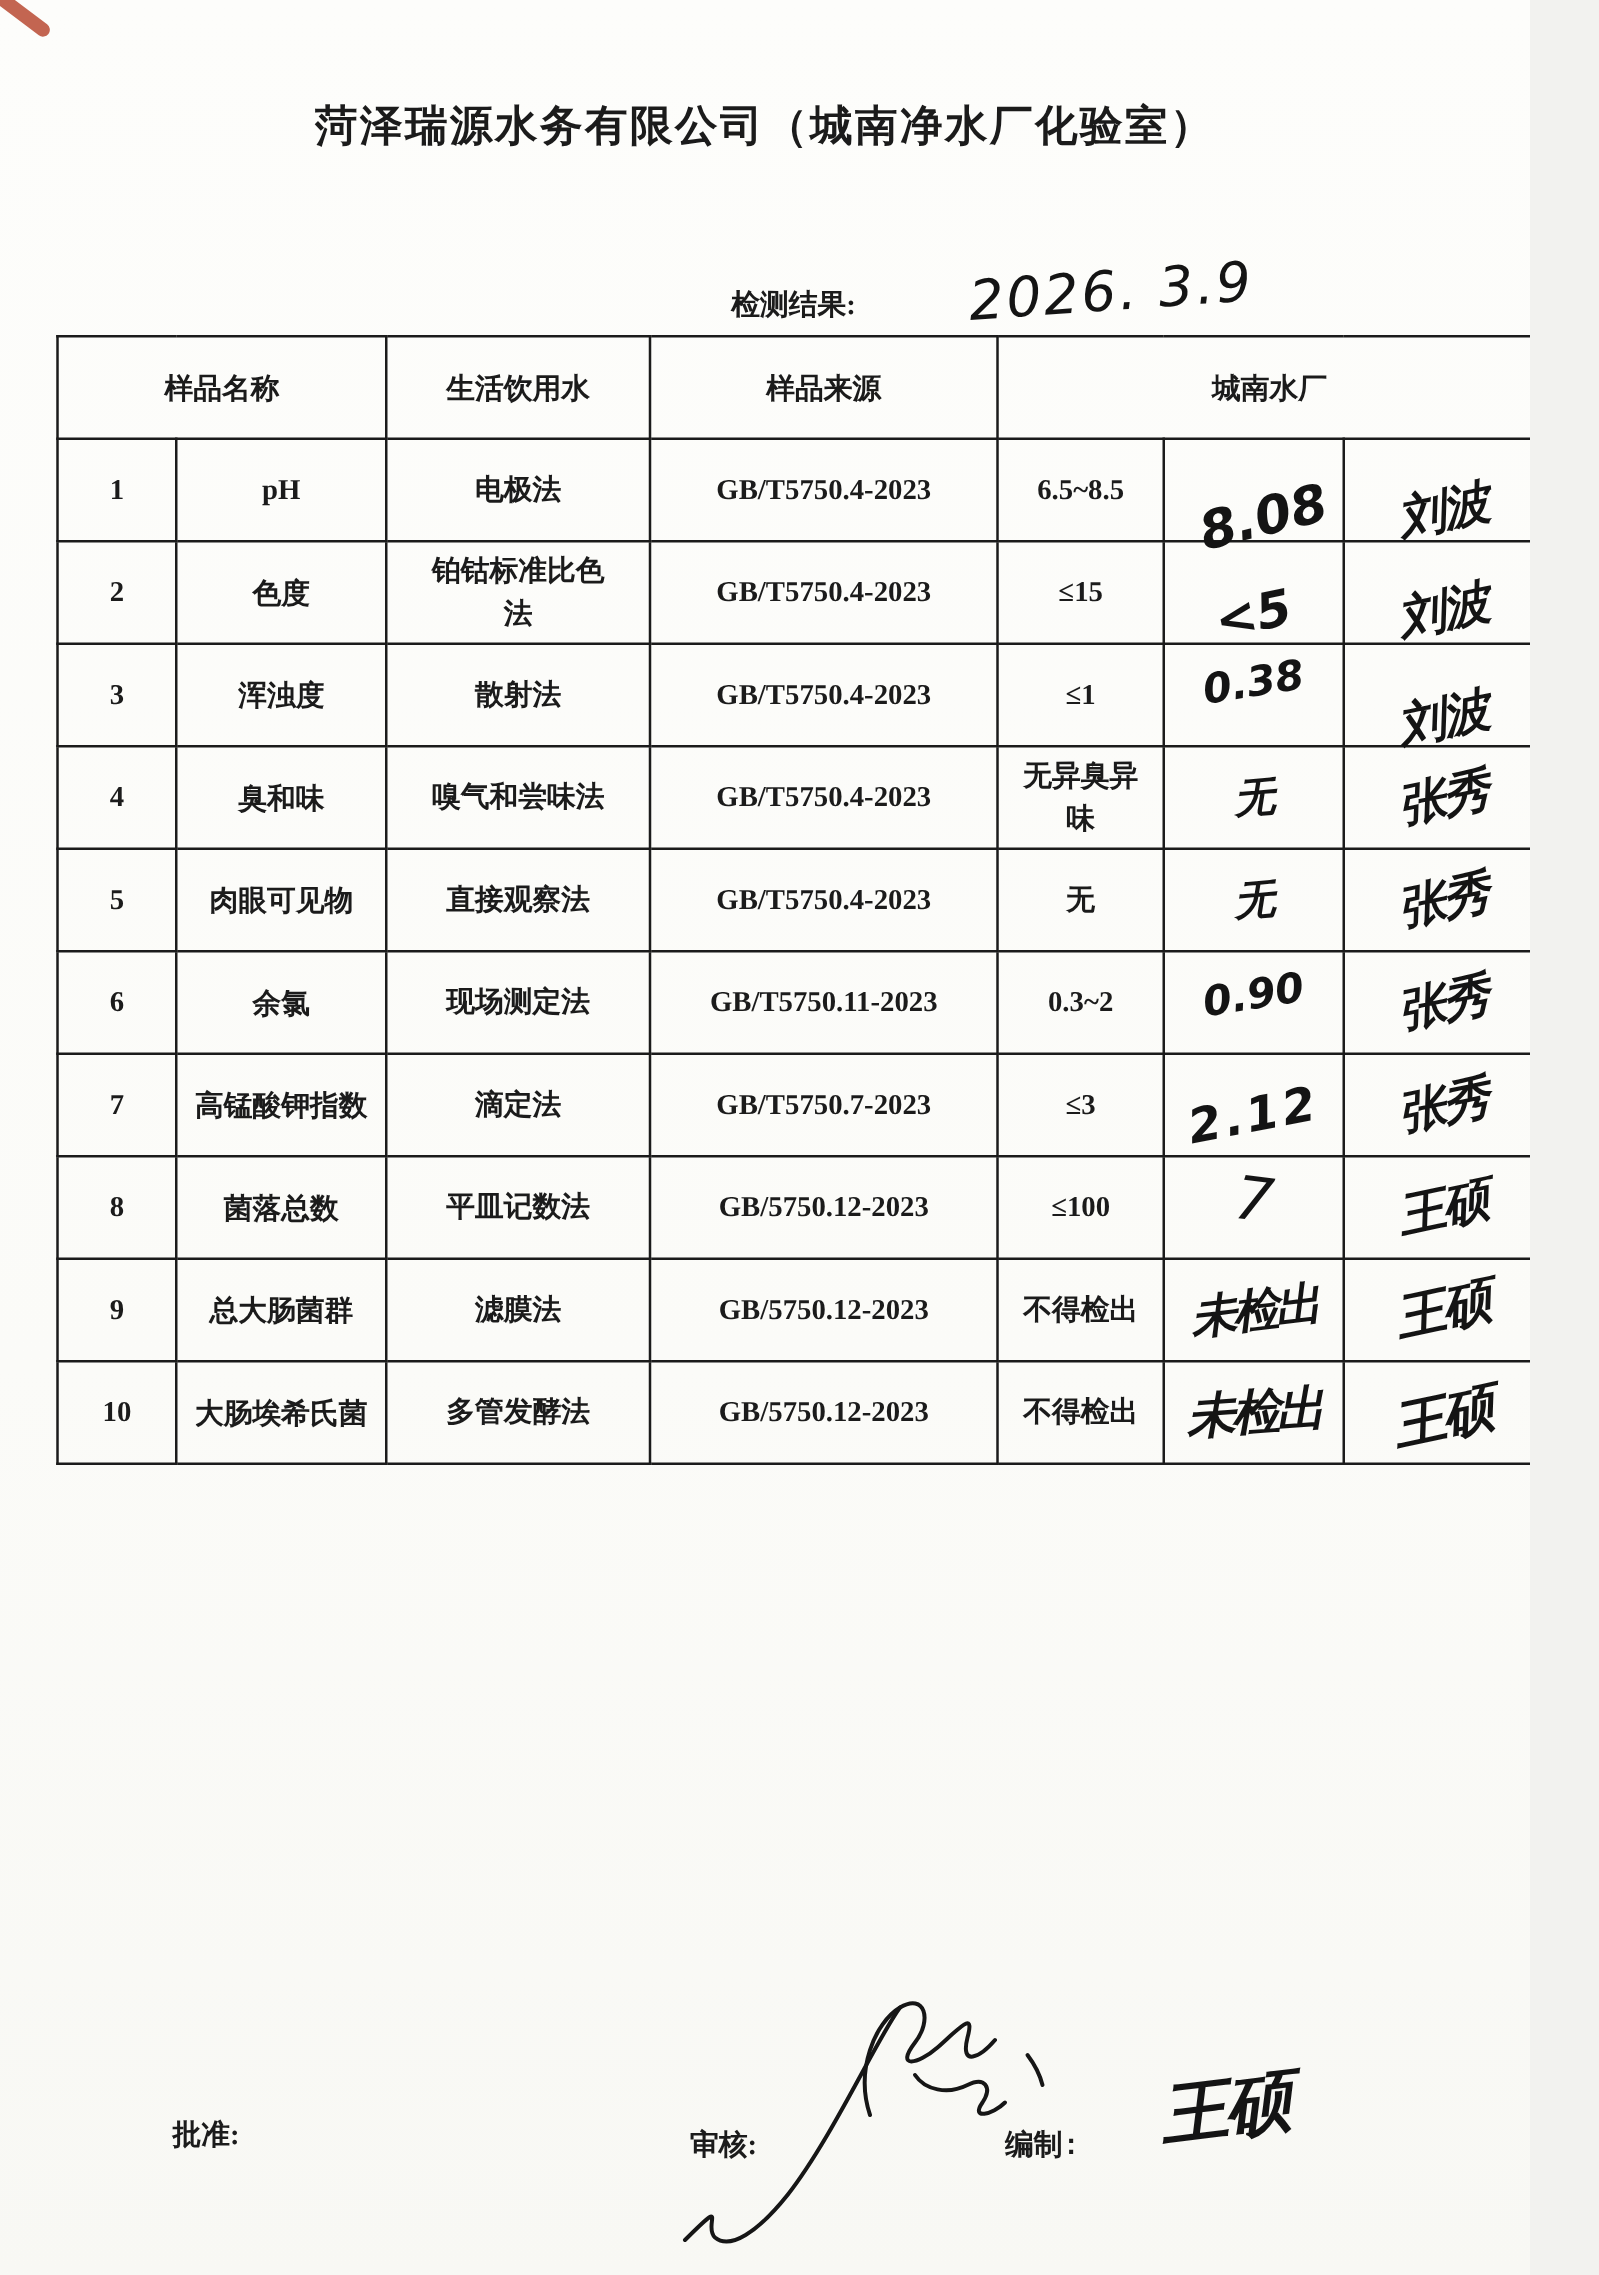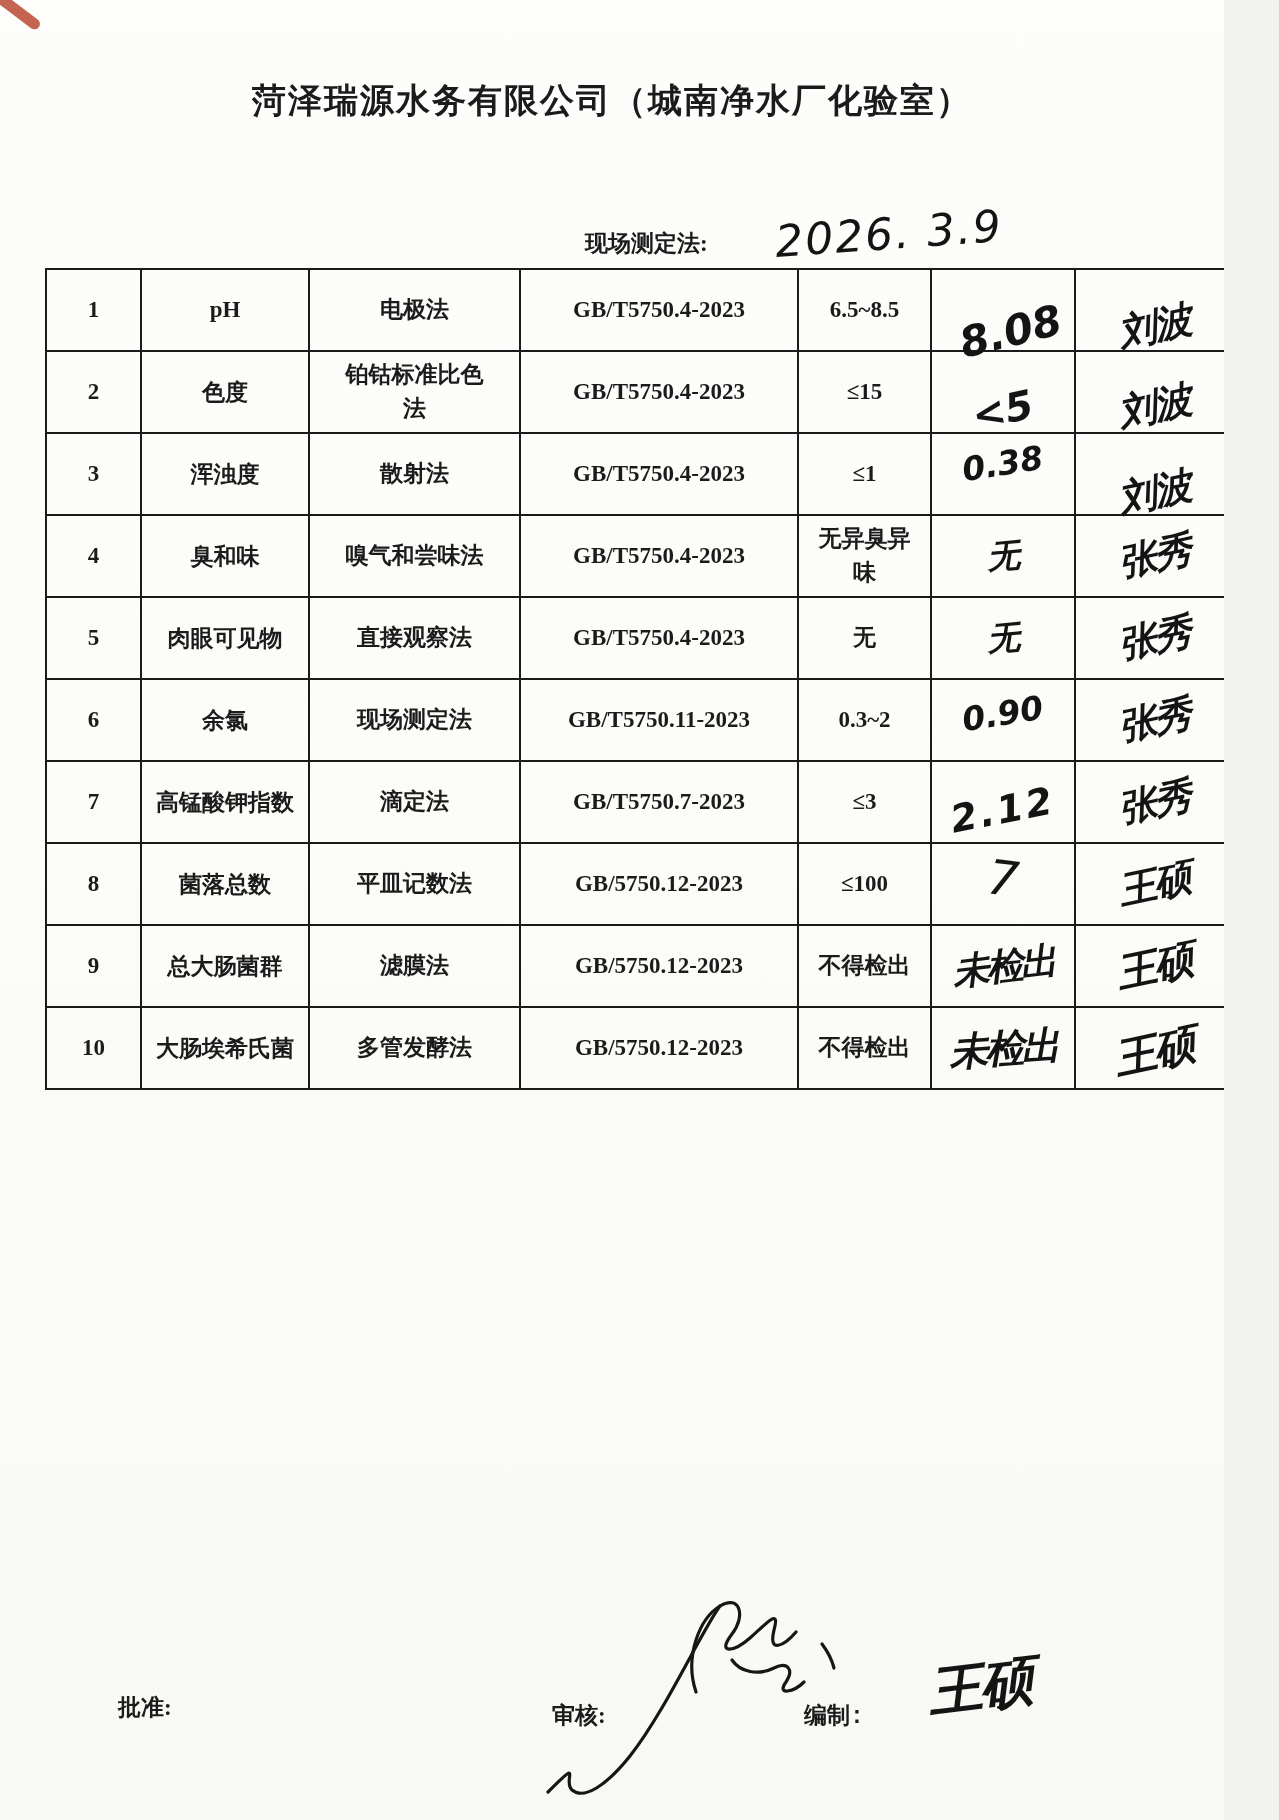--- a/index.html
+++ b/index.html
@@ -75,53 +75,59 @@
   .r10{transform:rotate(-4deg);font-size:39px;letter-spacing:-3px;white-space:nowrap;}
   
   .hw-sign{position:relative;font-size:38px;transform:rotate(-12deg);font-weight:700;white-space:nowrap;letter-spacing:-2px;}
   .t1{top:16px;}
   .t2{top:14px;}
   .t3{top:18px;}
   .t9{font-size:40px;}
   .t10{font-size:42px;top:4px;}
   
   .f-label{position:absolute;font-size:23px;font-weight:700;}
-  .approve{left:118px;top:1692px;}
+  .approve{left:138px;top:1692px;}
   .review{left:552px;top:1700px;}
   .compile{left:804px;top:1700px;font-family:Liberation Mono, monospace;}
   .compiler-sign{
     position:absolute;left:928px;top:1660px;
     font-size:54px;transform:rotate(-7deg);font-weight:700;letter-spacing:-2px;
   }
   .review-sign{position:absolute;left:488px;top:1560px;}
 </style>
 </head>
 <body>
 
 <div class="page">
 
   <div class="corner-mark"></div>
 
   <div class="title">菏泽瑞源水务有限公司（城南净水厂化验室）</div>
 
-  <span class="date-label">现场测定法:</span>
+  <span class="date-label">检测结果:</span>
   <span class="hw date-value">2026. 3.9</span>
 
   <table class="report">
     <colgroup>
       <col style="width:95px">
         <col style="width:168px">
         <col style="width:211px">
       <col style="width:278px">
         <col style="width:133px">
         <col style="width:144px">
       <col style="width:158px">
     </colgroup>
 
     <tbody>
+        <tr class="info-row">
+      <td colspan="2">样品名称</td>
+      <td>生活饮用水</td>
+      <td>样品来源</td>
+      <td colspan="3">城南水厂</td>
+    </tr>
 
 
 
     <tr class="data-row">
       <td>1</td>
       <td>pH</td>
       <td><span class="wrap-m">电极法</span></td>
       <td class="src">GB/T5750.4-2023</td>
       <td><span class="wrap-l">6.5~8.5</span></td>
       <td><span class="hw hw-res r1">8.08</span></td>

